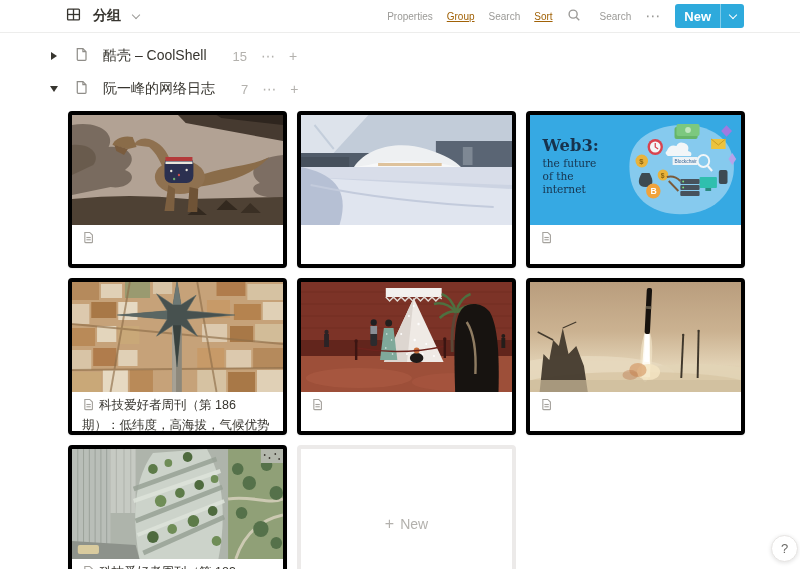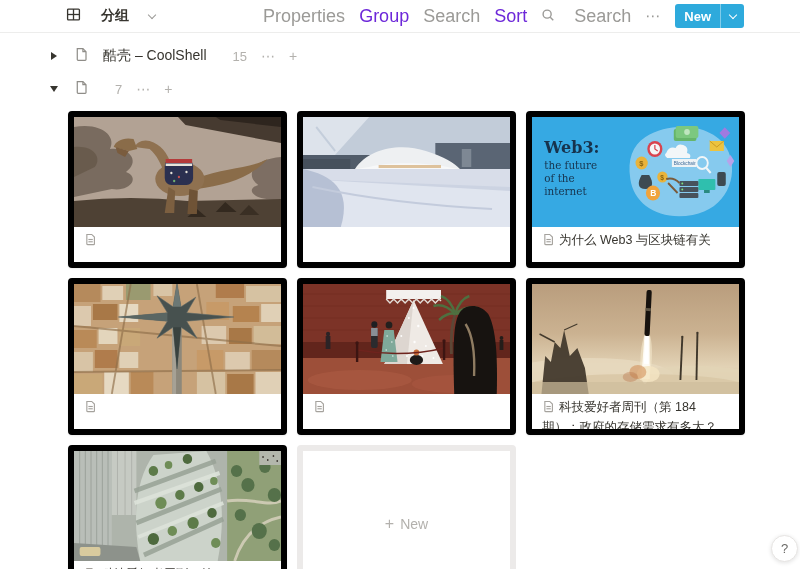--- a/index.html
+++ b/index.html
@@ -3,27 +3,27 @@
 <meta charset="utf-8">
 <style>
   * { margin:0; padding:0; box-sizing:border-box; }
   html,body { width:800px; height:569px; overflow:hidden; background:#fff;
     font-family:"Liberation Sans", sans-serif; color:#37352f; }
   button { font-family:inherit; background:none; border:none; cursor:pointer; padding:0; }
 
   
   .topbar { height:33px; display:flex; align-items:center; justify-content:space-between;
     padding:0 56px 0 66px; border-bottom:1px solid #ededec; }
-  .view-tab { display:flex; align-items:center; gap:20px; cursor:pointer; }
+  .view-tab { display:flex; align-items:center; gap:12px; cursor:pointer; }
   .view-name { font-size:14px; font-weight:700; color:#37352f; }
   .chev { width:6px; height:6px; border-left:1.5px solid #9b9a97; border-bottom:1.5px solid #9b9a97;
     transform:rotate(-45deg); margin-top:-3px; display:inline-block; }
   .toolbar { display:flex; align-items:center; gap:14px; font-size:14px; color:#9b9a97; }
-  .tb { font-size:18px; color:#9b9a97; }
-  .tb.active { color:#6d28d9; }
+  .tb { font-size:10px; color:#9b9a97; }
+  .tb.active { color:#a16207;text-decoration:underline; }
   .tb.search { display:flex; align-items:center; gap:19px; }
   .tb.more { letter-spacing:1px; font-size:15px; }
   .new-split { display:flex; align-items:stretch; background:#2eaadc; border-radius:3px; height:24px; overflow:hidden; }
   .new-main { color:#fff; font-weight:700; font-size:13px; padding:0 9px; }
   .new-chev { width:24px; display:flex; align-items:center; justify-content:center;
     border-left:1px solid rgba(255,255,255,.4); }
   .new-chev .chev { border-color:#fff; }
 
   
   .main { padding:12px 0 0 48px; }
@@ -32,21 +32,21 @@
   .tri-right { width:0; height:0; border-top:4px solid transparent; border-bottom:4px solid transparent;
     border-left:6px solid #37352f; }
   .tri-down { width:0; height:0; border-left:4px solid transparent; border-right:4px solid transparent;
     border-top:6px solid #37352f; }
   .group-name { font-size:14px; font-weight:500; color:#37352f; cursor:pointer; }
   .group-count { font-size:13px; color:#b3b1ad; margin-left:12px; }
   .ghost { color:#b3b1ad; font-size:14px; }
 
   
   .gallery { margin:3px 0 0 20px; display:grid; grid-template-columns:repeat(3,219px); gap:10px 10px; }
-  .card { height:157px; background:#fff; border:6px solid #000000; border-radius:4px;
+  .card { height:157px; background:#fff; border:4px solid #000000; border-radius:4px;
     box-shadow:0 1px 2px rgba(15,15,15,.08); overflow:hidden; cursor:pointer; }
   .cover { height:110px; overflow:hidden; background:#eee; }
   .cover svg { display:block; width:100%; height:100%; }
   .card-title { padding:5px 10px 0; font-size:12.5px; line-height:1.4; font-weight:500; color:#37352f; }
   .doc-sm { display:inline-block; vertical-align:-2px; margin-right:4px; }
   .new-card { display:flex; align-items:center; justify-content:center; gap:6px;
     box-shadow:none; border-color:#eceae9; color:#b3b1ad; font-size:14px; }
   .plus-glyph { font-size:16px; color:#b3b1ad; }
 
   
@@ -122,20 +122,21 @@
       <span class="tri-down"></span>
     </button>
     <span>
       <svg width="15" height="15" viewBox="0 0 16 16">
           <g fill="none" stroke="#8f8d88" stroke-width="1.3">
         <path d="M3.5 1.8 h6 L12.8 5 v8.4 a0.9 0.9 0 0 1 -0.9 0.9 H4.4 a0.9 0.9 0 0 1 -0.9 -0.9 z"></path>
         <path d="M9.5 1.8 V5 h3.3"></path>
       </g>
         </svg>
     </span>
+    <span class="group-name">阮一峰的网络日志</span>
     <span class="group-count">7</span>
     <button class="ghost">⋯</button>
     <button class="ghost">+</button>
   </div>
 
   <div class="gallery">
 
     <article class="card">
       <div class="cover">
         <svg viewBox="0 0 219 110" preserveAspectRatio="none">
@@ -247,21 +248,21 @@
       </div>
       <div class="card-title">
         <span class="doc-sm">
           <svg width="13" height="13" viewBox="0 0 16 16">
               <g fill="none" stroke="#a5a29d" stroke-width="1.4">
             <path d="M3.5 1.8 h6 L12.8 5 v8.4 a0.9 0.9 0 0 1 -0.9 0.9 H4.4 a0.9 0.9 0 0 1 -0.9 -0.9 z"></path>
             <line x1="5.4" y1="8" x2="10.8" y2="8"></line>
                 <line x1="5.4" y1="10.8" x2="10.8" y2="10.8"></line>
           </g>
             </svg>
-        </span><span>为什么 Web3 与区块链有关</span>
+        </span>
       </div>
     </article>
 
     <article class="card">
       <div class="cover">
         <svg viewBox="0 0 219 110" preserveAspectRatio="none">
           <rect width="219" height="110" fill="#c6a279"></rect>
           <g>
             <rect x="0" y="0" width="28" height="18" fill="#b58a5c"></rect>
               <rect x="30" y="2" width="22" height="14" fill="#e0d0b6"></rect>
@@ -312,21 +313,21 @@
       </div>
       <div class="card-title">
         <span class="doc-sm">
           <svg width="13" height="13" viewBox="0 0 16 16">
               <g fill="none" stroke="#a5a29d" stroke-width="1.4">
             <path d="M3.5 1.8 h6 L12.8 5 v8.4 a0.9 0.9 0 0 1 -0.9 0.9 H4.4 a0.9 0.9 0 0 1 -0.9 -0.9 z"></path>
             <line x1="5.4" y1="8" x2="10.8" y2="8"></line>
                 <line x1="5.4" y1="10.8" x2="10.8" y2="10.8"></line>
           </g>
             </svg>
-        </span>
+        </span><span>科技爱好者周刊（第 186 期）：低纬度，高海拔，气候优势</span>
       </div>
     </article>
 
     <article class="card">
       <div class="cover">
         <svg viewBox="0 0 219 110" preserveAspectRatio="none">
           <rect width="219" height="110" fill="#7c3327"></rect>
           <g stroke="#6d2b20" stroke-width="1" opacity=".6">
             <line x1="0" y1="10" x2="219" y2="10"></line>
               <line x1="0" y1="22" x2="219" y2="22"></line>
@@ -440,21 +441,21 @@
       </div>
       <div class="card-title">
         <span class="doc-sm">
           <svg width="13" height="13" viewBox="0 0 16 16">
               <g fill="none" stroke="#a5a29d" stroke-width="1.4">
             <path d="M3.5 1.8 h6 L12.8 5 v8.4 a0.9 0.9 0 0 1 -0.9 0.9 H4.4 a0.9 0.9 0 0 1 -0.9 -0.9 z"></path>
             <line x1="5.4" y1="8" x2="10.8" y2="8"></line>
                 <line x1="5.4" y1="10.8" x2="10.8" y2="10.8"></line>
           </g>
             </svg>
-        </span><span>科技爱好者周刊（第 184 期）：政府的存储需求有多大？</span>
+        </span>
       </div>
     </article>
 
     <article class="card">
       <div class="cover">
         <svg viewBox="0 0 219 110" preserveAspectRatio="none">
           <rect width="219" height="110" fill="#aeb4ab"></rect>
           <rect width="40" height="110" fill="#b9beb8"></rect>
           <g stroke="#9ba19a" stroke-width="1">
             <line x1="6" y1="0" x2="6" y2="110"></line>

